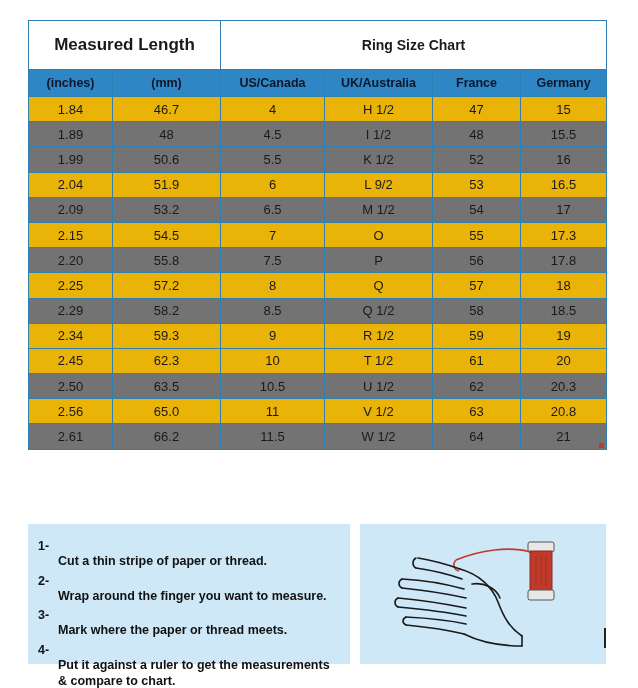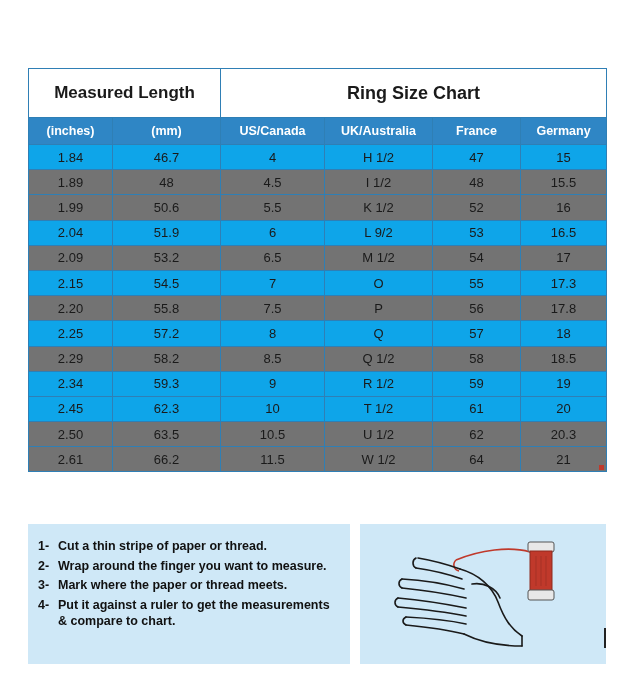--- a/index.html
+++ b/index.html
@@ -25,55 +25,54 @@
   .table-wrap {
     position: absolute;
     left: 28px;
     top: 20px;
     width: 578px;
   }
   table.ring {
     border-collapse: collapse;
     width: 578px;
     table-layout: fixed;
-    margin-top: 48px;
   }
   table.ring td, table.ring th {
     border: 1px solid #2f7fb5;
     text-align: center;
     vertical-align: middle;
     font-size: 13px;
     color: #1a1a1a;
     padding: 0;
     height: 24px;
   }
 
   
   .title-cell {
     height: 48px !important;
     font-size: 17px;
     font-weight: bold;
     color: #1e6fa8;
     background: #ffffff;
   }
   .title-cell.measured { font-size: 17px; }
-  .title-cell.ringsize { font-size: 18px; }
+  .title-cell.ringsize { font-size: 14px; }
 
   
   tr.head td {
     background: #2f86c5;
-    color: #ffffff;
+    color: #0f172a;
     font-weight: bold;
     font-size: 12.5px;
     height: 26px;
     border-color: #2f7fb5;
   }
 
   
-  tr.odd td { background: #0ea5e9; }
+  tr.odd td { background: #eab308; }
   tr.even td { background: #737373; }
   tr.data td { font-size: 13px; height: 24.2px; }
 
   
   col.c0 { width: 84px; }
   col.c1 { width: 108px; }
   col.c2 { width: 104px; }
   col.c3 { width: 108px; }
   col.c4 { width: 88px; }
   col.c5 { width: 86px; }
@@ -117,20 +116,21 @@
     line-height: 16.5px;
     margin-bottom: 3px;
     display: flex;
   }
   .instructions li .num {
     width: 20px;
     flex: 0 0 20px;
   }
   .instructions li .txt {
     flex: 1 1 auto;
+    margin-top: 15px;
   }
 
   .illustration {
     position: absolute;
     left: 332px;
     top: 0;
     width: 246px;
     height: 140px;
     background: #cfe8f7;
     overflow: hidden;
@@ -263,20 +263,28 @@
           <td>61</td>
           <td>20</td>
         </tr>
         <tr class="data even">
           <td>2.50</td>
           <td>63.5</td>
           <td>10.5</td>
           <td>U 1/2</td>
           <td>62</td>
           <td>20.3</td>
+        </tr>
+        <tr class="data odd">
+          <td>2.56</td>
+          <td>65.0</td>
+          <td>11</td>
+          <td>V 1/2</td>
+          <td>63</td>
+          <td>20.8</td>
         </tr>
         <tr class="data even">
           <td>2.61</td>
           <td>66.2</td>
           <td>11.5</td>
           <td>W 1/2</td>
           <td>64</td>
           <td>21</td>
         </tr>
       </tbody>

